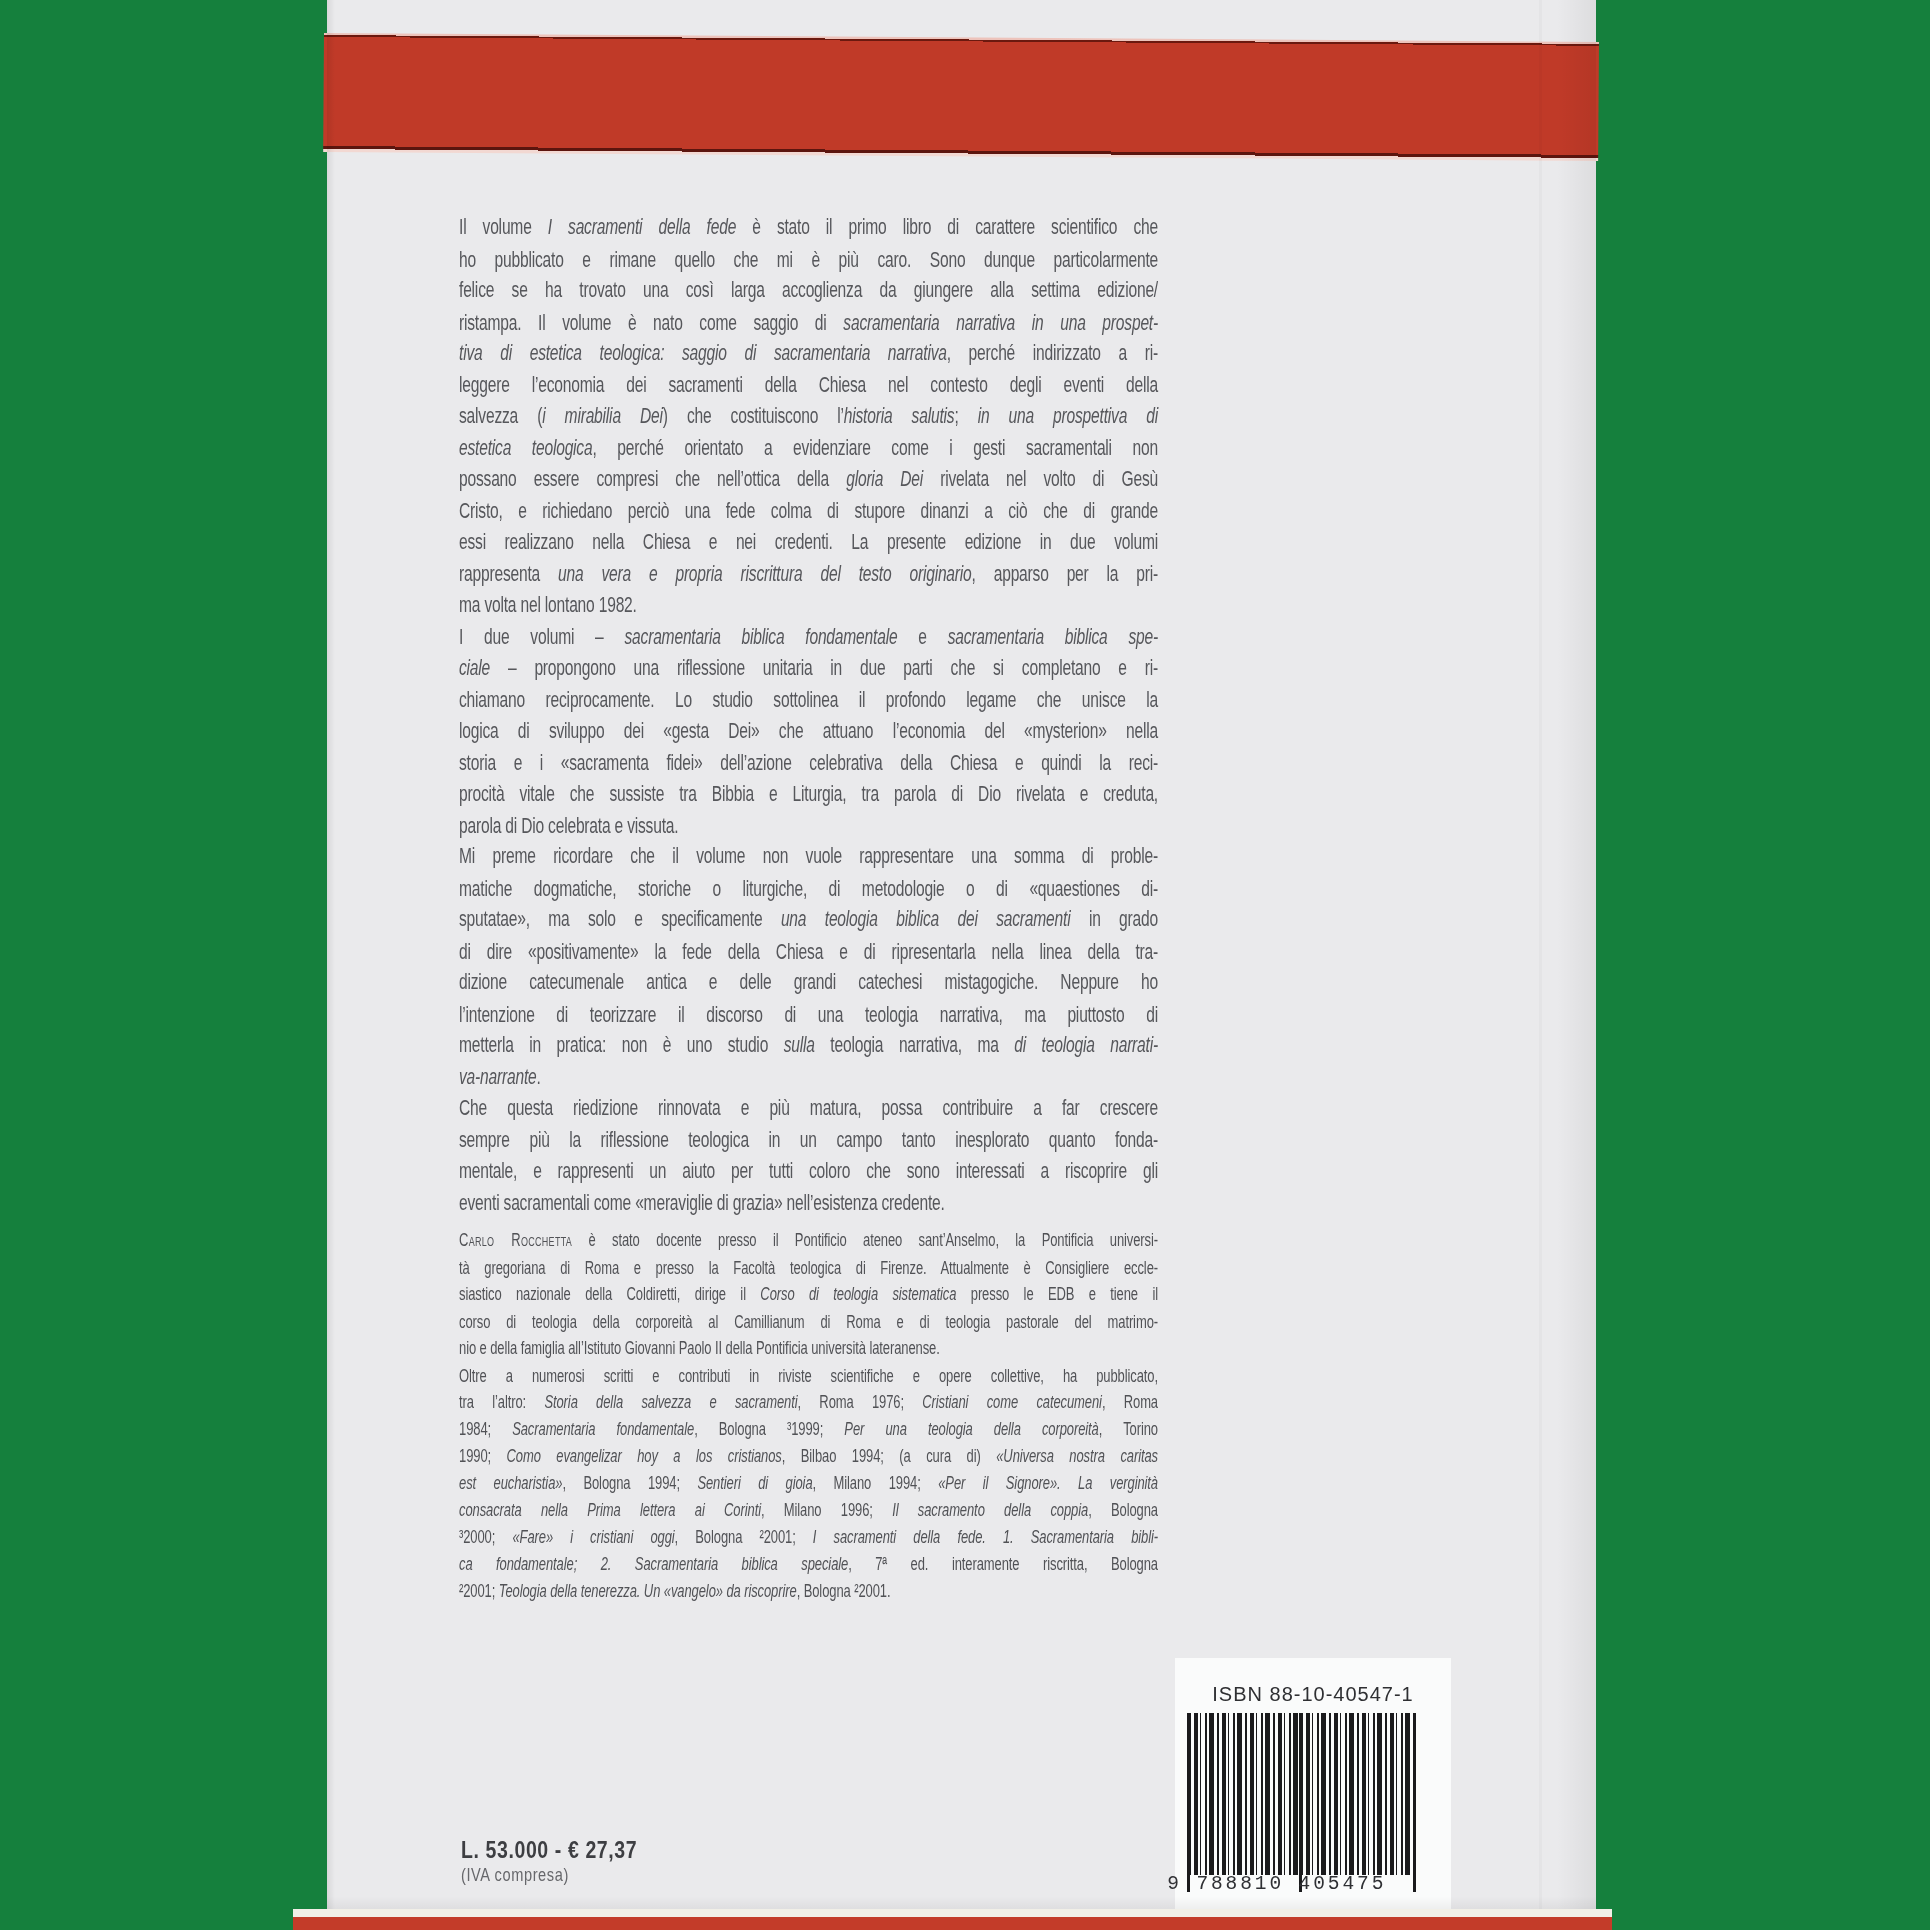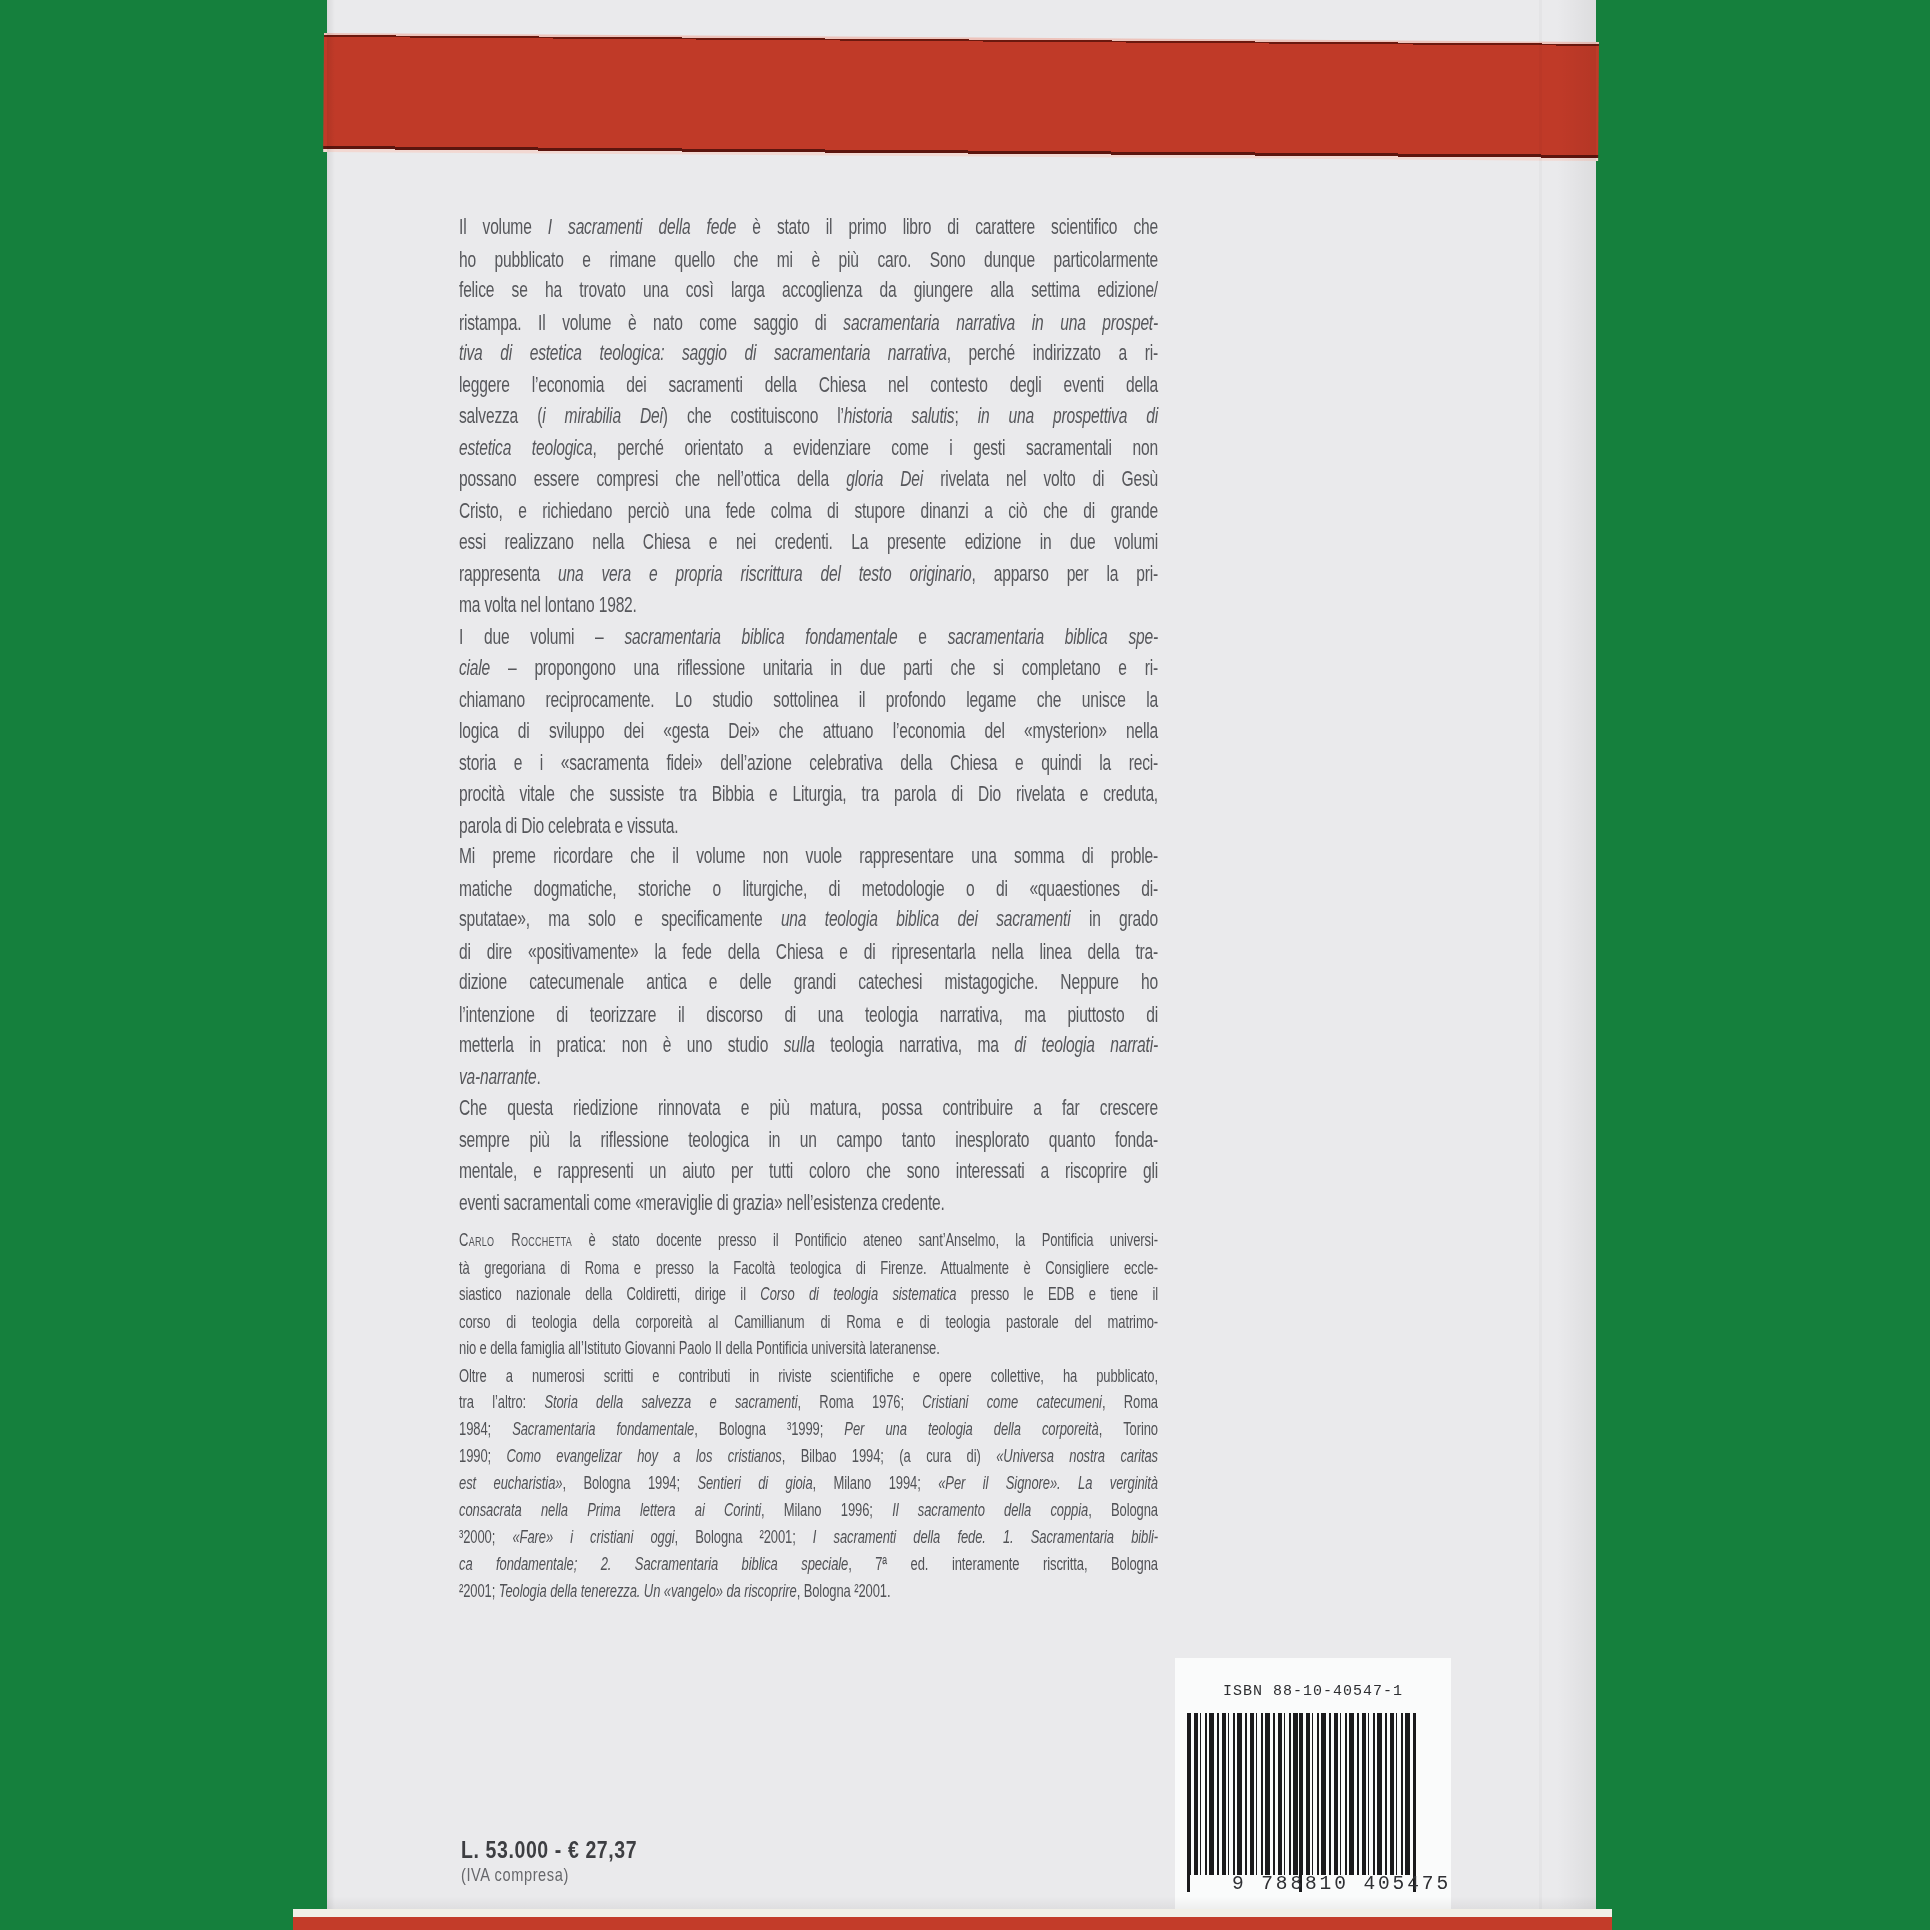--- a/index.html
+++ b/index.html
@@ -28,31 +28,31 @@
   .line.flush{text-align-last:left;}
   .sc{font-variant:small-caps;letter-spacing:0.3px;}
   
   .price{position:absolute;left:134px;top:1835px;color:#3d3e42;
          transform:scaleY(1.25);transform-origin:0 0;}
   .price .amount{font-weight:bold;font-size:19.5px;line-height:23.4px;letter-spacing:0.6px;}
   .price .vat{font-size:14.6px;line-height:19.5px;letter-spacing:0.6px;color:#66676b;}
   
   .panel{position:absolute;left:848px;top:1658px;width:276px;height:252px;background:#fafbfb;}
   .isbn{position:absolute;left:0;right:0;top:25px;text-align:center;
-        font-family:Liberation Mono, monospace;font-size:15px;letter-spacing:1px;color:#2e2f32;}
+        font-family:Liberation Sans, sans-serif;font-size:20px;letter-spacing:1px;color:#2e2f32;}
   .bars{position:absolute;left:13.7px;top:55px;width:224px;height:162px;
         background:repeating-linear-gradient(90deg,
           #1a1a1c 0,#1a1a1c 2px,transparent 2px,transparent 4.9px,
           #1a1a1c 4.9px,#1a1a1c 8.8px,transparent 8.8px,transparent 10.7px,
           #1a1a1c 10.7px,#1a1a1c 11.7px,transparent 11.7px,transparent 15.6px,
           #1a1a1c 15.6px,#1a1a1c 18.5px,transparent 18.5px,transparent 20.5px,
           #1a1a1c 20.5px,#1a1a1c 25px,transparent 25px,transparent 28px);}
   .guard{position:absolute;top:55px;width:2.9px;height:179px;background:#1a1a1c;}
   .g1{left:11.7px}.g2{left:124px}.g3{left:238px}
-  .digits{position:absolute;left:-7.8px;right:0;top:215px;text-align:right;
+  .digits{position:absolute;left:-7.8px;right:0;top:215px;text-align:left;
           font-family:"Liberation Mono",monospace;font-size:19.5px;letter-spacing:2.9px;color:#2f3034;}
   
   .edge-l{position:absolute;left:0;top:0;bottom:0;width:7.8px;
           background:linear-gradient(90deg,rgba(0,0,0,.08),rgba(0,0,0,0));}
   .edge-r{position:absolute;right:0;top:0;bottom:0;width:39px;
           background:linear-gradient(90deg,rgba(0,0,0,0),rgba(0,0,0,.06));}
   .edge-b{position:absolute;left:0;right:0;bottom:0;height:17.6px;
           background:linear-gradient(180deg,rgba(0,0,0,0),rgba(0,0,0,.07));}
   .crease{position:absolute;left:1212px;top:0;bottom:0;width:2.9px;background:rgba(0,0,0,.025);}
   

